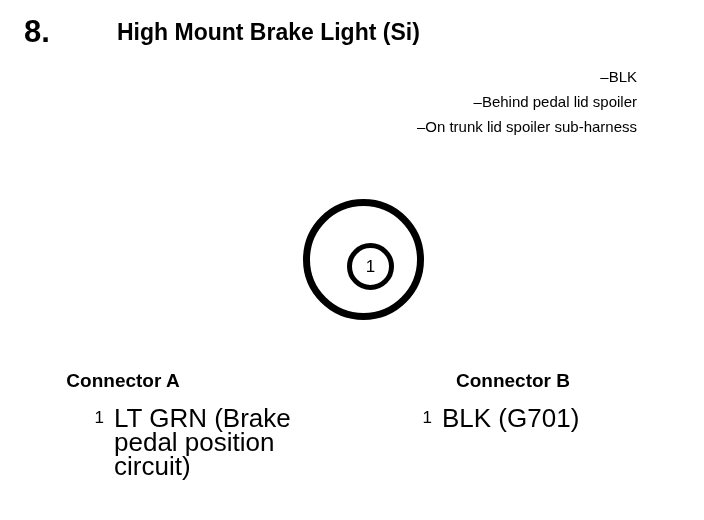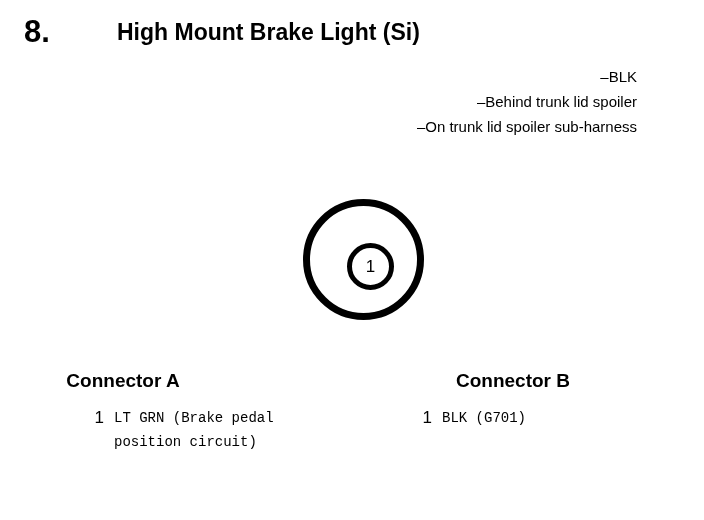--- a/index.html
+++ b/index.html
@@ -149,23 +149,22 @@
   .pin-number {
     position: absolute;
     top: 0;
     width: 16px;
     text-align: right;
     font-size: 17px;
     line-height: 24px;
   }
   .pin-desc {
     display: block;
-    font-size: 14px;
+    font-size: 26px;
     line-height: 24px;
-    font-family: Liberation Mono, monospace;
   }
   .connector-a .pin-number { left: 88px; }
   .connector-a .pin-desc  { margin-left: 114px; padding-right: 22px; }
   .connector-b .pin-number { left: 86px; }
   .connector-b .pin-desc  { margin-left: 112px; }
 </style>
 </head>
 <body>
 
 <div class="page">
@@ -173,21 +172,21 @@
   <div class="header">
     <span class="item-number">8.</span>
     <span class="page-title">High Mount Brake Light (Si)</span>
   </div>
 
   <div class="spec-list">
     <span class="spec-item">
       <span class="spec-dash">–</span><span>BLK</span>
     </span>
     <span class="spec-item">
-      <span class="spec-dash">–</span><span>Behind trunk lid spoiler</span>
+      <span class="spec-dash">–</span><span>Behind pedal lid spoiler</span>
     </span>
     <span class="spec-item">
       <span class="spec-dash">–</span><span>On trunk lid spoiler sub-harness</span>
     </span>
   </div>
 
   <div class="connector-diagram">
     <div class="outer-ring">
       <div class="cavity">
         <span class="cavity-number">1</span>

